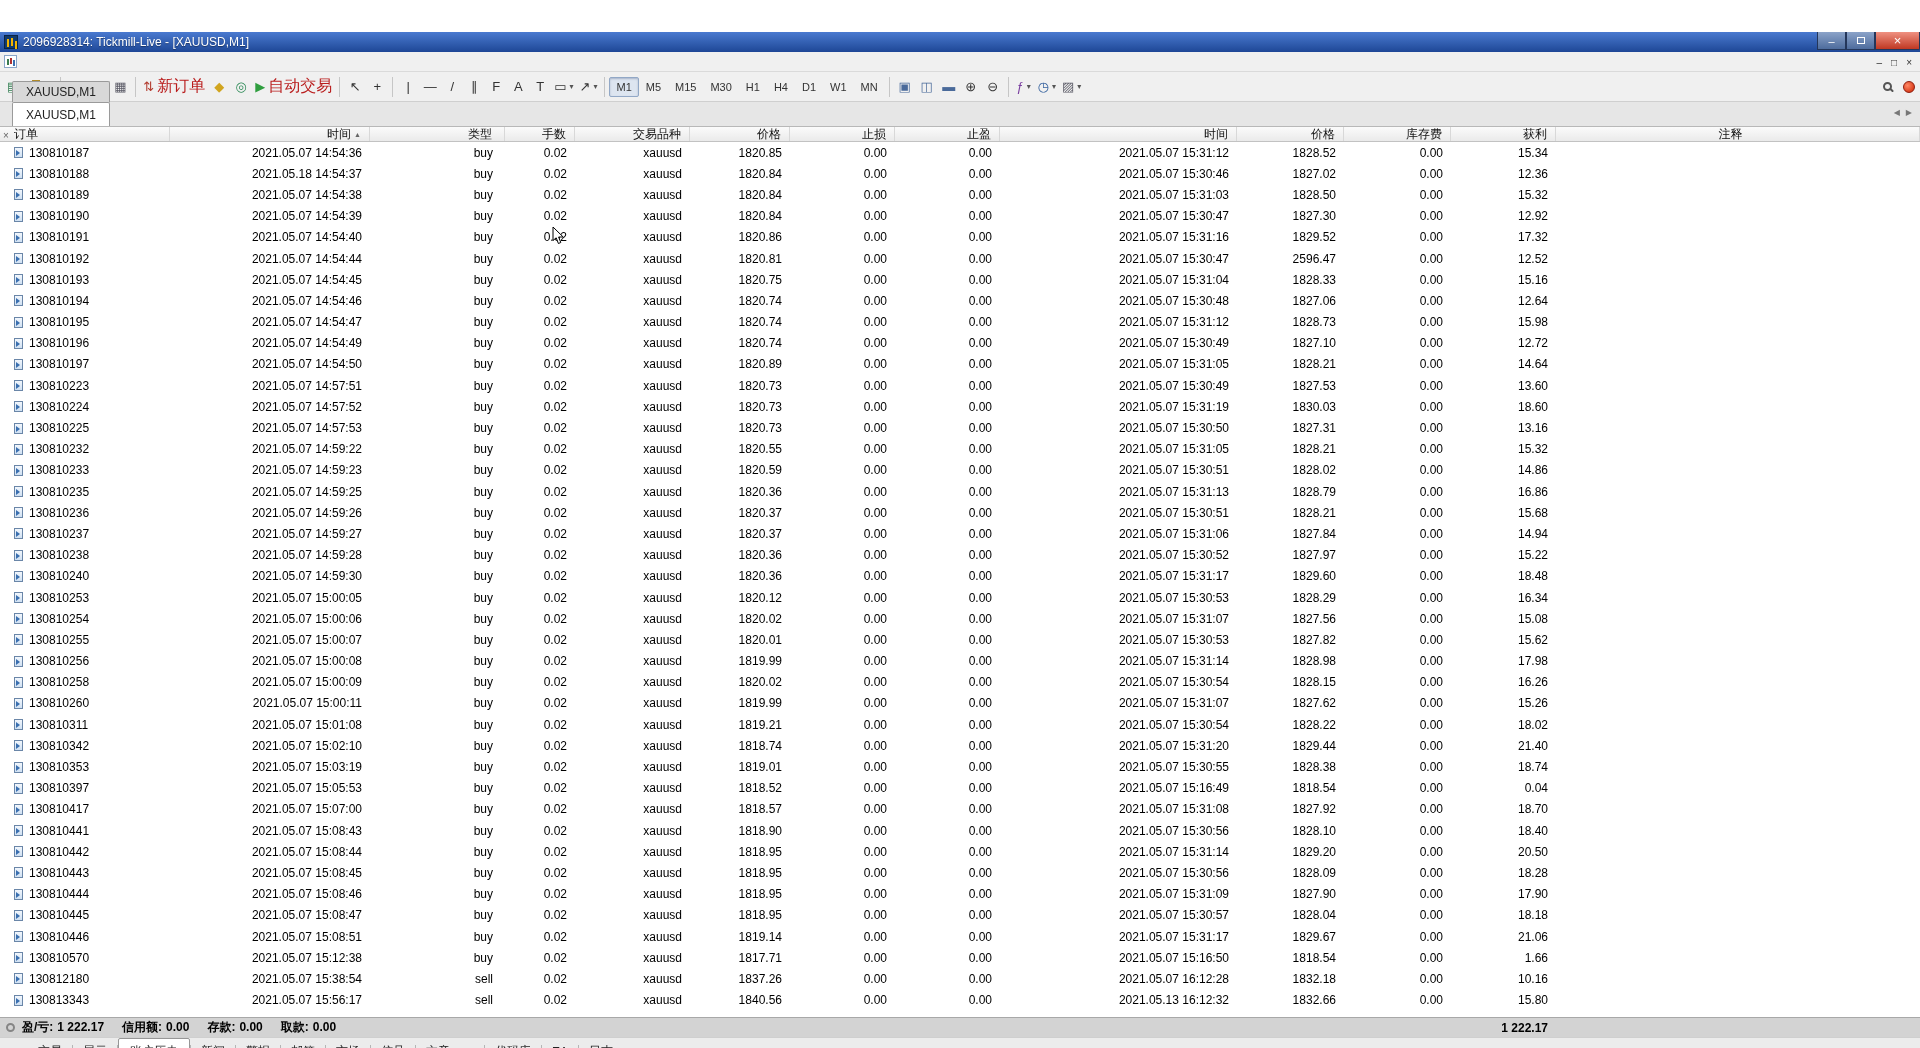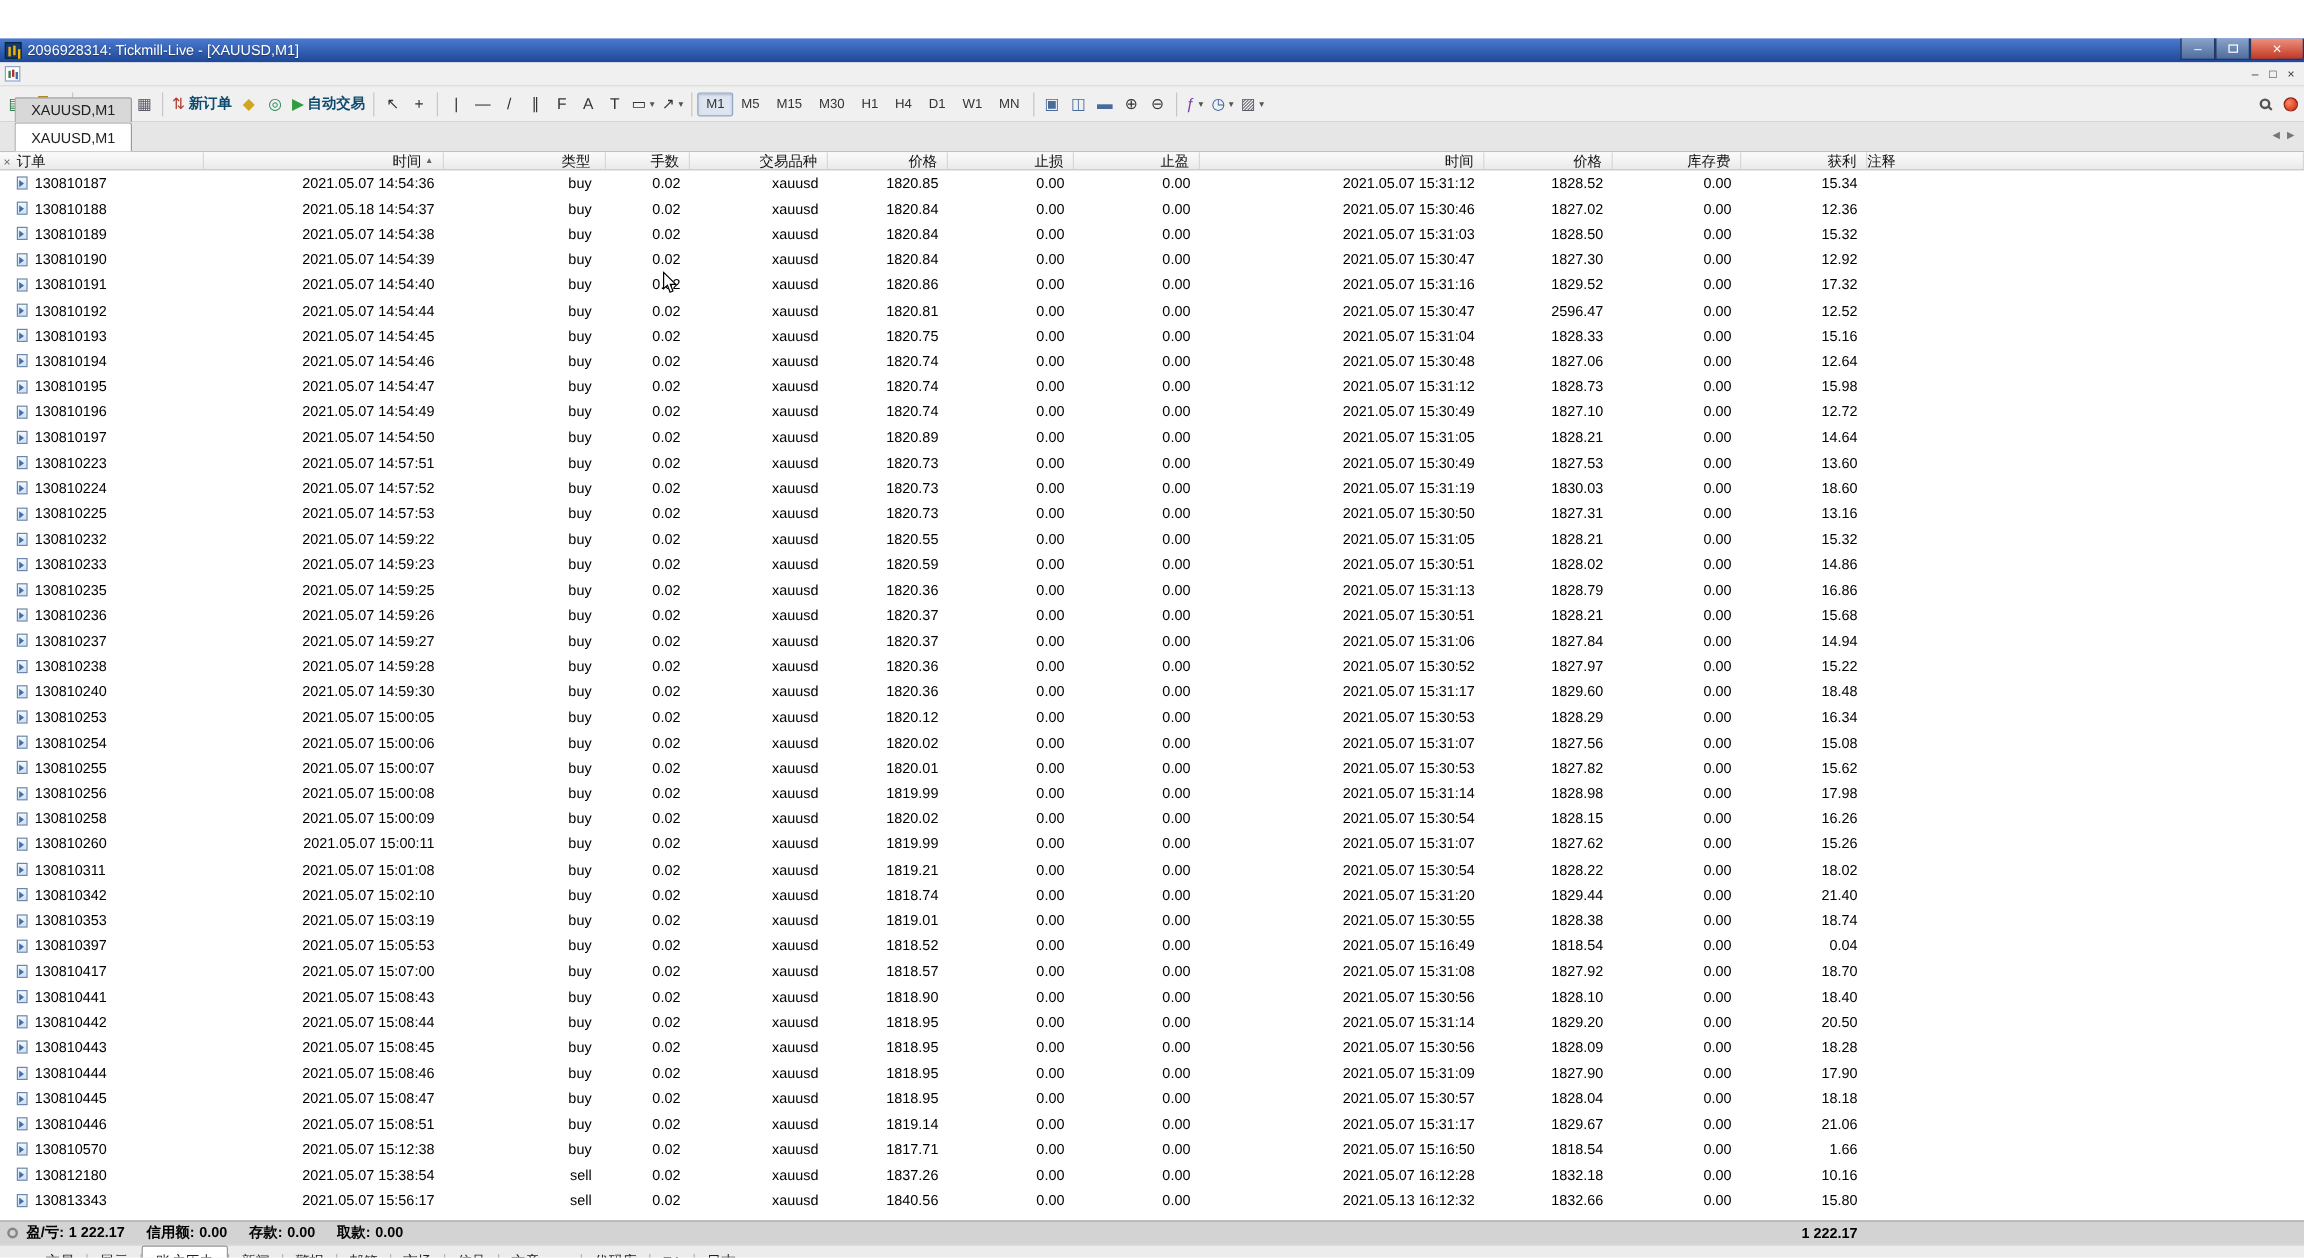--- a/index.html
+++ b/index.html
@@ -30,21 +30,21 @@
   .menu-item { padding:2px 8px; cursor:default; }
   .mdi-controls { position:absolute; right:8px; top:0; height:20px; display:flex; align-items:center; gap:9px;
     font-size:10px; color:#333; }
 
   
   .toolbar { height:30px; background:#f0f0f0; border-bottom:1px solid #cfcfcf; display:flex; align-items:center;
     padding-left:4px; font-size:12px; flex:none; }
   .tbtn { height:22px; min-width:22px; display:flex; align-items:center; justify-content:center; gap:3px;
     padding:0 3px; border-radius:2px; color:#333; flex:none; }
   .tbtn .glyph { font-size:13px; line-height:1; }
-  .tlabel { font-size:12px; color:#0c4a6e; white-space:nowrap;font-weight:bold; }
+  .tlabel { font-size:16px; color:#b91c1c; white-space:nowrap; }
   .caret { font-size:8px; color:#555; }
   .tsep { width:1px; height:20px; background:#c6c6c6; margin:0 4px; flex:none; }
   .tspacer { flex:1; }
   .tf-btn { height:20px; padding:0 6px; font-size:11px; color:#333; display:flex; align-items:center;
     border:1px solid transparent; border-radius:2px; flex:none; }
   .tf-btn.active { background:#dde5f0; border-color:#92a8c6; box-shadow:inset 0 1px 2px rgba(70,90,130,.35); }
   .icon-folder { width:14px; height:10px; background:linear-gradient(#fbe28a,#e8b33a); border:1px solid #b08a28;
     border-radius:1px; position:relative; display:inline-block; }
   .icon-folder::before { content:""; position:absolute; top:-3px; left:-1px; width:6px; height:2px;
     background:#e8b33a; border:1px solid #b08a28; border-bottom:none; }
@@ -67,21 +67,21 @@
   .table-area { height:890px; background:#fff; position:relative; flex:none;
     --cols:170px 200px 135px 70px 115px 100px 105px 105px 237px 107px 107px 105px 1fr; }
   .panel-close { position:absolute; left:3px; top:4px; font-size:10px; color:#666; line-height:1; z-index:3; }
   .thead { display:grid; grid-template-columns:var(--cols); height:15px;
     background:linear-gradient(#fbfbfb,#eaeaea); border-bottom:1px solid #c2c2c2; font-size:12px; color:#111; }
   .thead .cell { border-right:1px solid #d8d8d8; }
   .cell { display:flex; align-items:center; white-space:nowrap; overflow:hidden; }
   .a-left { padding-left:14px; justify-content:flex-start; }
   .a-right { padding-right:8px; justify-content:flex-end; }
   .a-type { padding-right:12px; justify-content:flex-end; }
-  .a-comment { padding-right:14px; justify-content:flex-start; }
+  .a-comment { padding-right:14px; justify-content:center; }
   .sort-arrow { font-size:7px; color:#666; margin-left:3px; }
   .tbody { height:869px; overflow:hidden; }
   .trow { display:grid; grid-template-columns:var(--cols); height:21.2px; align-items:center; font-size:12px; color:#000; }
   .doc-icon { width:9px; height:11px; border:1px solid #6a86a8; background:linear-gradient(#f2f7fd,#cfe0f2);
     margin-right:6px; flex:none; position:relative; }
   .doc-icon::after { content:""; position:absolute; left:1px; bottom:1px; width:0; height:0;
     border-left:4px solid #3a6fb0; border-top:3px solid transparent; border-bottom:3px solid transparent; }
 
   
   .summary { height:20px; background:#d3d3d3; border-top:1px solid #a8a8a8; display:flex; align-items:center;

